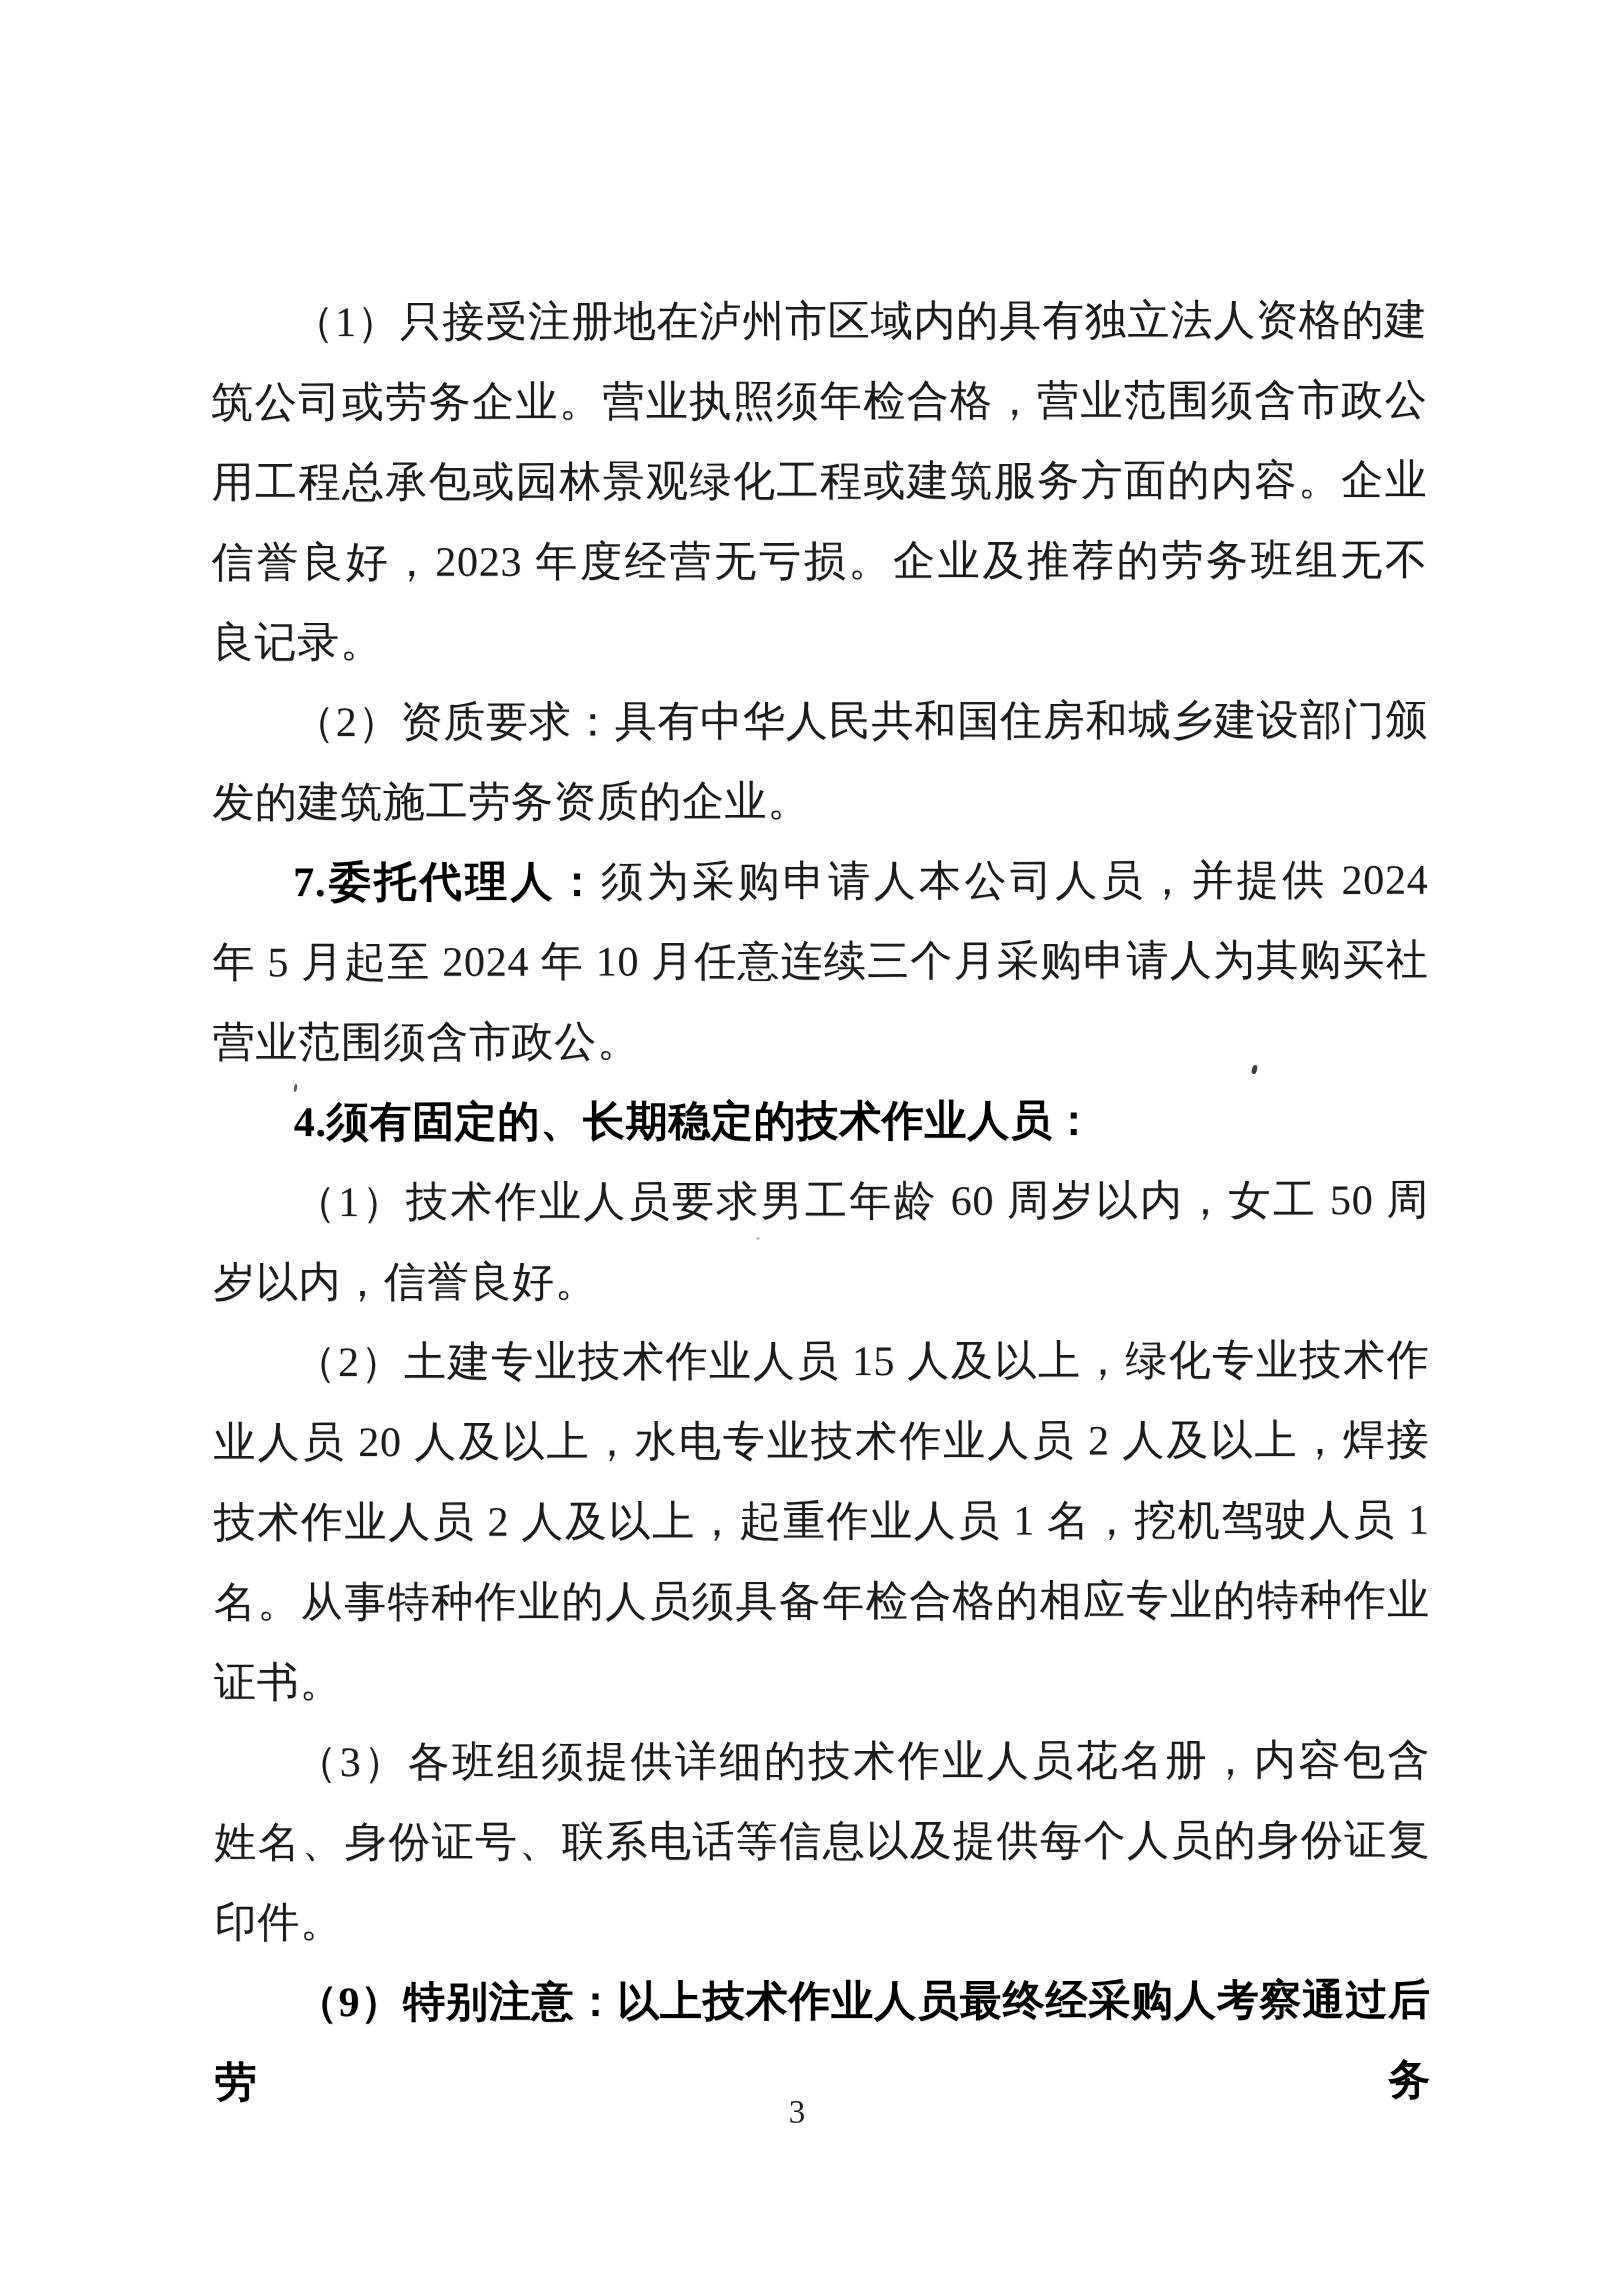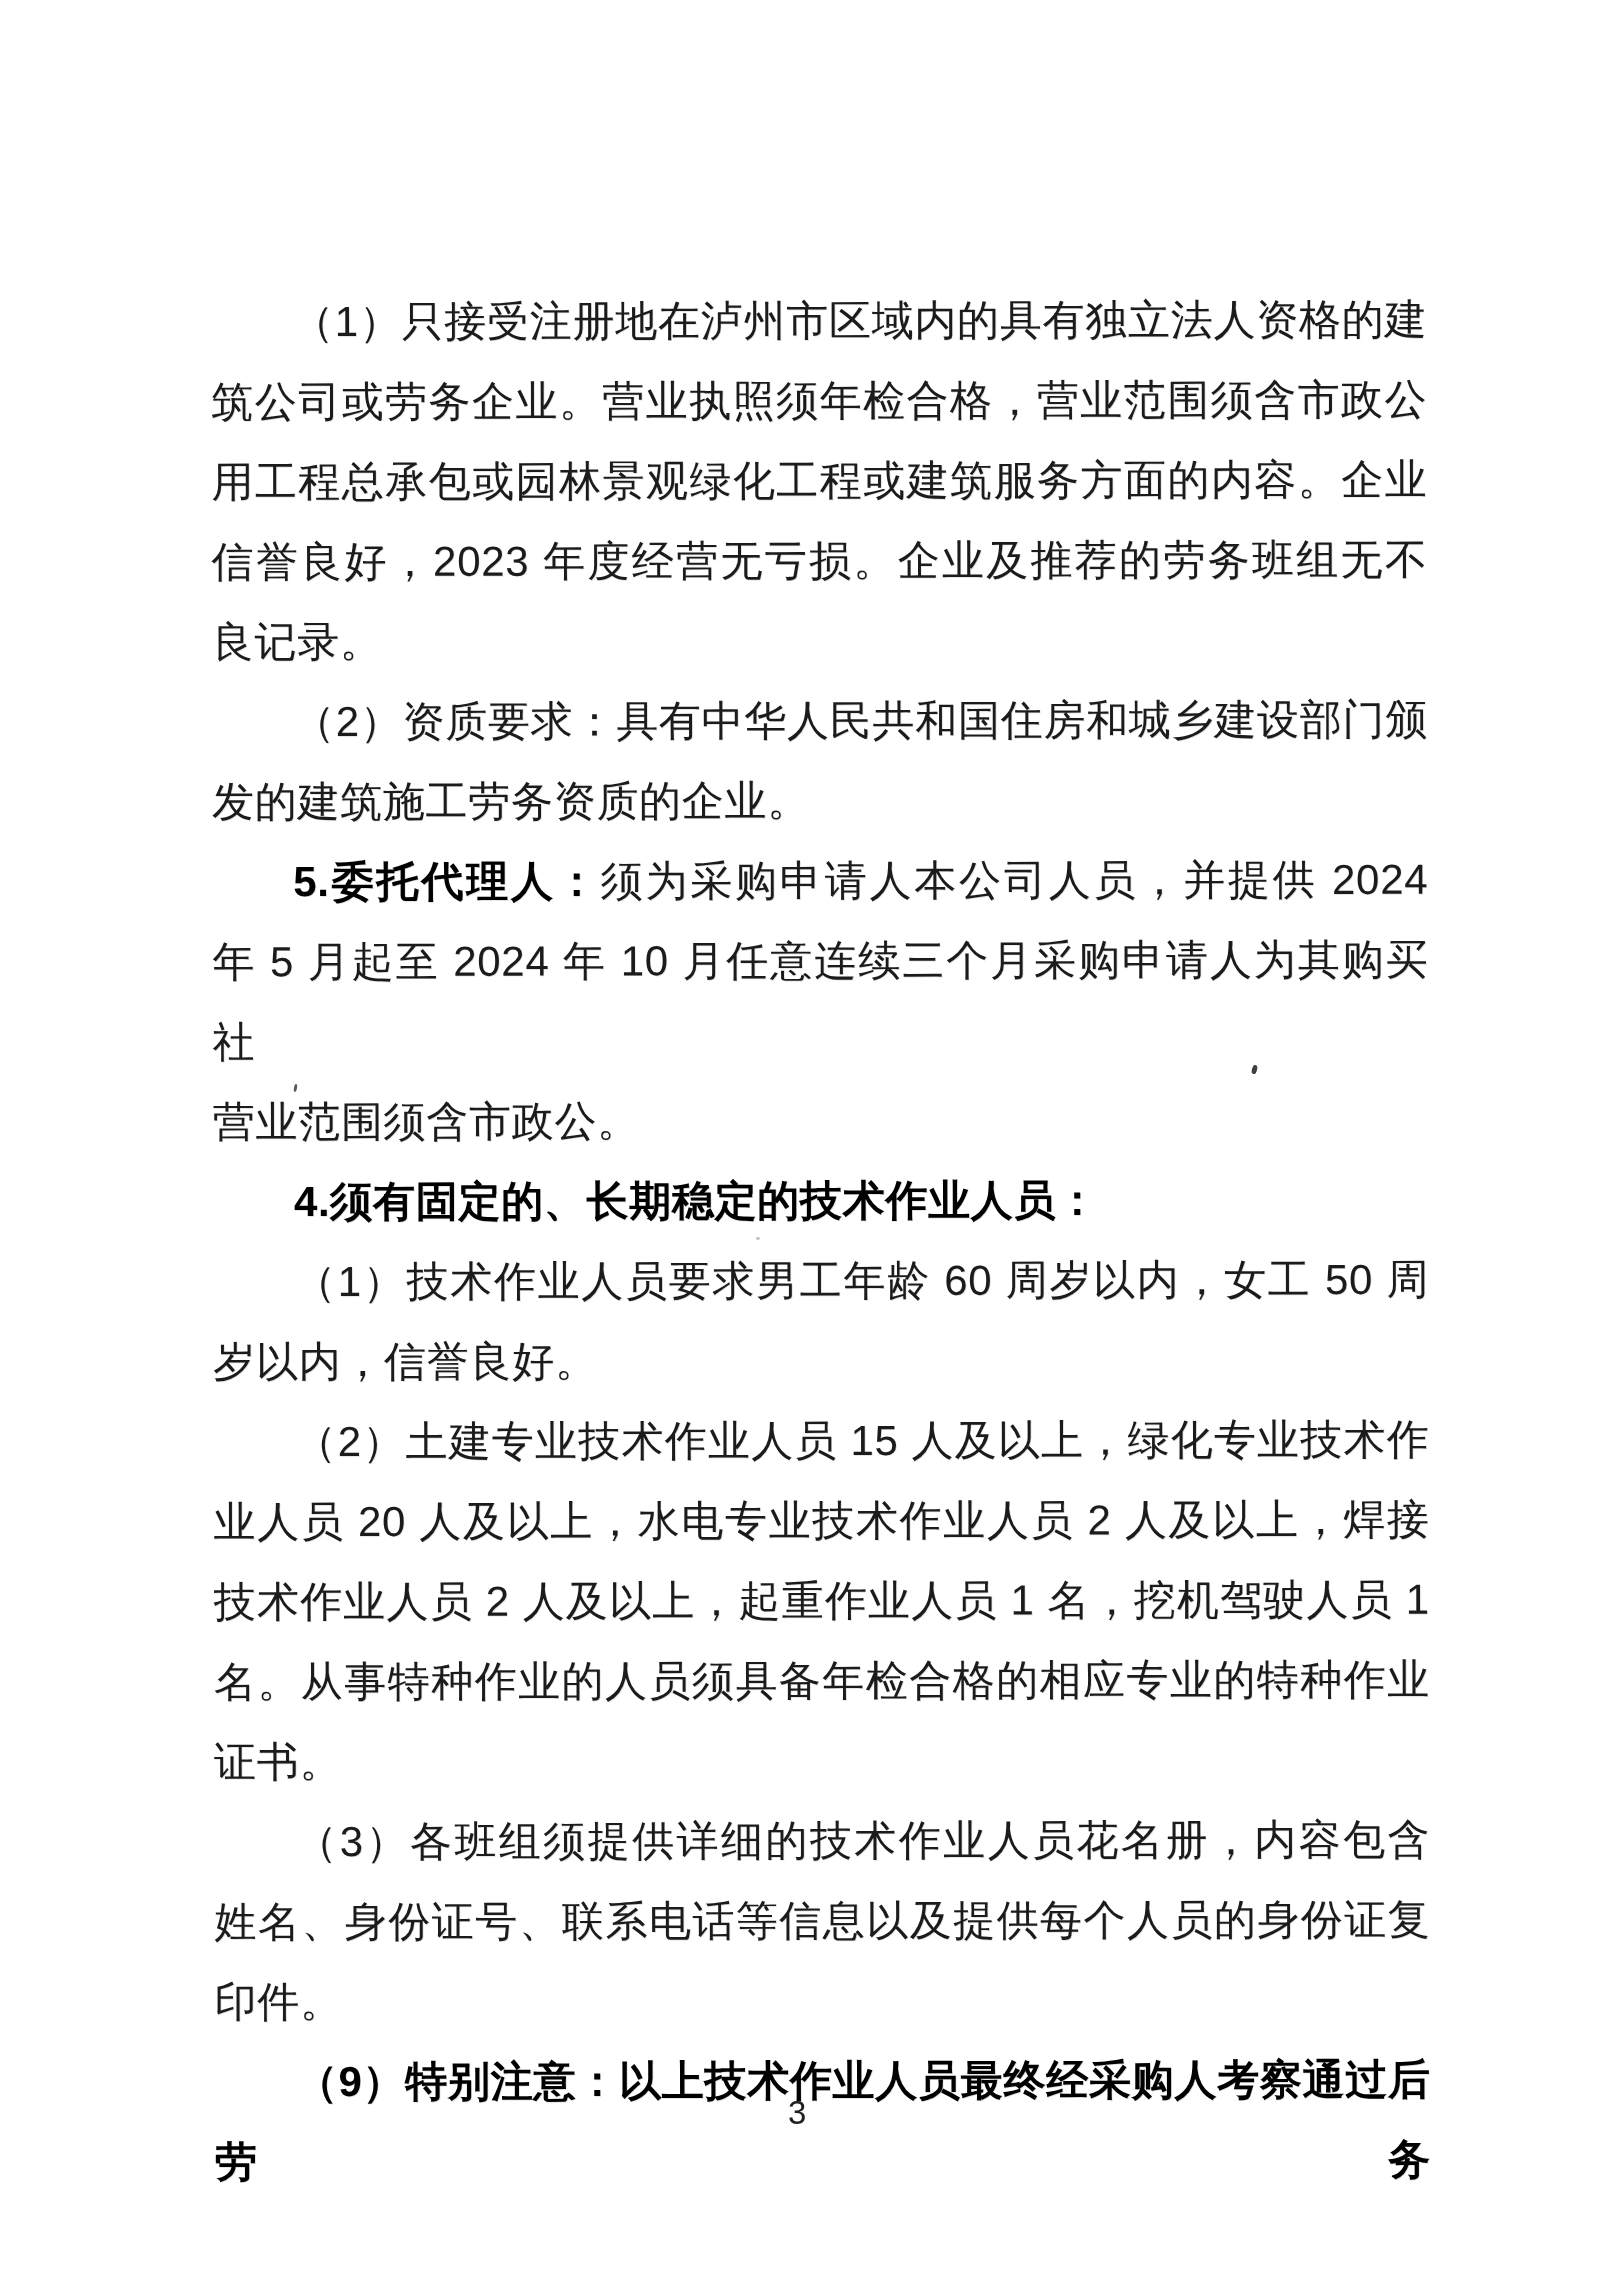--- a/index.html
+++ b/index.html
@@ -6,21 +6,21 @@
     margin: 0;
     padding: 0;
     background: #ffffff;
   }
   .page {
     position: relative;
     width: 1623px;
     height: 2295px;
     background: #ffffff;
     overflow: hidden;
-    font-family: Liberation Sans, sans-serif;
+    font-family: Liberation Serif, serif;
   }
   .text-block {
     position: absolute;
     left: 213px;
     top: 281px;
     width: 1216px;
     font-size: 42px;
     line-height: 80px;
     color: #1b1b1b;
     transform: rotate(-0.12deg);
@@ -72,21 +72,21 @@
 
 <div class="page">
   <div class="text-block" id="text-block">
       <div class="line justify indent"><span>（1）只接受注册地在泸州市区域内的具有独立法人资格的建</span></div>
       <div class="line justify"><span>筑公司或劳务企业。营业执照须年检合格，营业范围须含市政公</span></div>
       <div class="line justify"><span>用工程总承包或园林景观绿化工程或建筑服务方面的内容。企业</span></div>
       <div class="line justify"><span>信誉良好，2023 年度经营无亏损。企业及推荐的劳务班组无不</span></div>
       <div class="line no-justify"><span>良记录。</span></div>
       <div class="line justify indent"><span>（2）资质要求：具有中华人民共和国住房和城乡建设部门颁</span></div>
       <div class="line no-justify"><span>发的建筑施工劳务资质的企业。</span></div>
-      <div class="line justify indent"><span class="bold">5.委托代理人：</span><span>须为采购申请人本公司人员，并提供 2024</span></div>
+      <div class="line justify indent"><span class="bold">7.委托代理人：</span><span>须为采购申请人本公司人员，并提供 2024</span></div>
       <div class="line justify"><span>年 5 月起至 2024 年 10 月任意连续三个月采购申请人为其购买社</span></div>
       <div class="line no-justify"><span>营业范围须含市政公。</span></div>
       <div class="line no-justify indent"><span class="bold">4.须有固定的、长期稳定的技术作业人员：</span></div>
       <div class="line justify indent"><span>（1）技术作业人员要求男工年龄 60 周岁以内，女工 50 周</span></div>
       <div class="line no-justify"><span>岁以内，信誉良好。</span></div>
       <div class="line justify indent"><span>（2）土建专业技术作业人员 15 人及以上，绿化专业技术作</span></div>
       <div class="line justify"><span>业人员 20 人及以上，水电专业技术作业人员 2 人及以上，焊接</span></div>
       <div class="line justify"><span>技术作业人员 2 人及以上，起重作业人员 1 名，挖机驾驶人员 1</span></div>
       <div class="line justify"><span>名。从事特种作业的人员须具备年检合格的相应专业的特种作业</span></div>
       <div class="line no-justify"><span>证书。</span></div>

